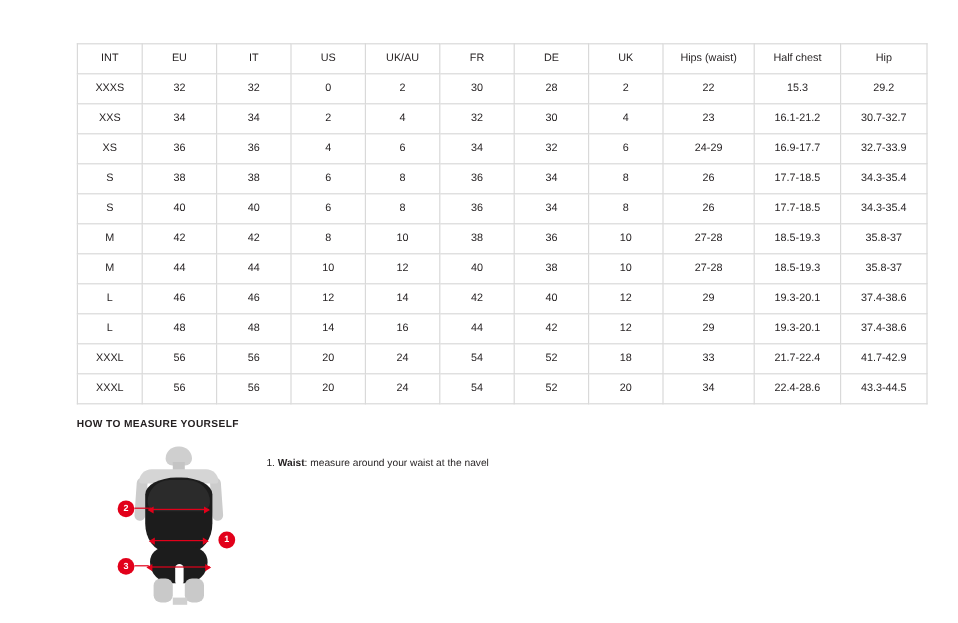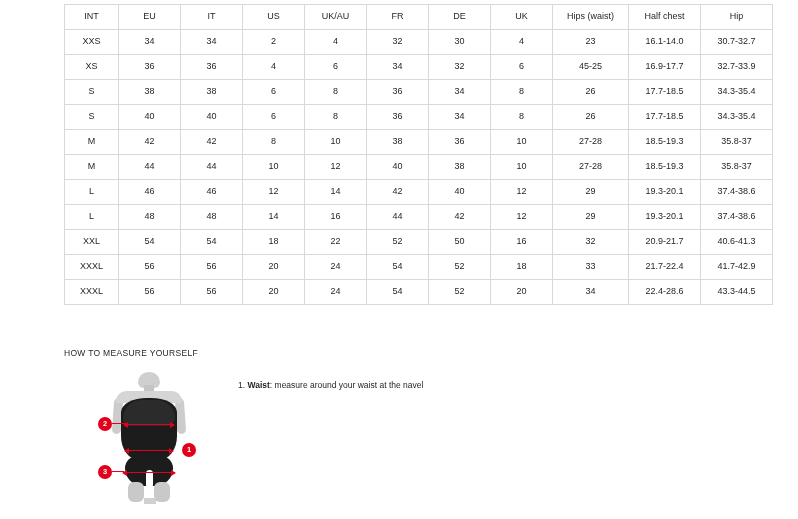--- a/index.html
+++ b/index.html
@@ -11,21 +11,21 @@
     width: 798px;
     height: 519px;
     font-family: "Liberation Sans", sans-serif;
     color: #231f20;
     position: relative;
     overflow: hidden;
   }
   #size-table {
     position: absolute;
     left: 64px;
-    top: 4px;
+    top: 36px;
     width: 670px;
     border-collapse: collapse;
     table-layout: fixed;
   }
   #size-table td, #size-table th {
     border: 1px solid #d9d9d9;
     font-size: 9px;
     font-weight: normal;
     text-align: center;
     height: 24px;
@@ -43,38 +43,38 @@
   #size-table col.c-hip { width: 72px; }
 
   .measure-wrap {
     position: absolute;
     left: 64px;
     top: 348px;
     width: 700px;
   }
   .measure-title {
     font-size: 8.5px;
-    font-weight: normal;
+    font-weight: bold;
     letter-spacing: 0.3px;
     color: #231f20;
     margin-bottom: 10px;
   }
   .measure-body {
     display: flex;
     align-items: flex-start;
   }
   .figure-box {
     position: relative;
     width: 120px;
     height: 130px;
     margin-left: 28px;
     margin-top: 4px;
   }
   .instructions {
-    margin-left: 26px;
+    margin-left: 10px;
     margin-top: 12px;
   }
   .instructions p {
     margin: 0 0 12px 0;
     font-size: 8.5px;
     color: #231f20;
     line-height: 1.2;
   }
   .instructions p b { font-weight: bold; }
 
@@ -243,42 +243,55 @@
         <th>FR</th>
         <th>DE</th>
         <th>UK</th>
         <th>Hips (waist)</th>
         <th>Half chest</th>
         <th>Hip</th>
       </tr>
   </thead>
   <tbody id="tbody">
       <tr>
+        <td>XXXS</td>
+        <td>32</td>
+        <td>32</td>
+        <td>0</td>
+        <td>2</td>
+        <td>30</td>
+        <td>28</td>
+        <td>2</td>
+        <td>22</td>
+        <td>15.3</td>
+        <td>29.2</td>
+      </tr>
+      <tr>
         <td>XXS</td>
         <td>34</td>
         <td>34</td>
         <td>2</td>
         <td>4</td>
         <td>32</td>
         <td>30</td>
         <td>4</td>
         <td>23</td>
-        <td>16.1-14.0</td>
+        <td>16.1-21.2</td>
         <td>30.7-32.7</td>
       </tr>
       <tr>
         <td>XS</td>
         <td>36</td>
         <td>36</td>
         <td>4</td>
         <td>6</td>
         <td>34</td>
         <td>32</td>
         <td>6</td>
-        <td>45-25</td>
+        <td>24-29</td>
         <td>16.9-17.7</td>
         <td>32.7-33.9</td>
       </tr>
       <tr>
         <td>S</td>
         <td>38</td>
         <td>38</td>
         <td>6</td>
         <td>8</td>
         <td>36</td>
@@ -345,33 +358,20 @@
         <td>48</td>
         <td>48</td>
         <td>14</td>
         <td>16</td>
         <td>44</td>
         <td>42</td>
         <td>12</td>
         <td>29</td>
         <td>19.3-20.1</td>
         <td>37.4-38.6</td>
-      </tr>
-      <tr>
-        <td>XXL</td>
-        <td>54</td>
-        <td>54</td>
-        <td>18</td>
-        <td>22</td>
-        <td>52</td>
-        <td>50</td>
-        <td>16</td>
-        <td>32</td>
-        <td>20.9-21.7</td>
-        <td>40.6-41.3</td>
       </tr>
       <tr>
         <td>XXXL</td>
         <td>56</td>
         <td>56</td>
         <td>20</td>
         <td>24</td>
         <td>54</td>
         <td>52</td>
         <td>18</td>

